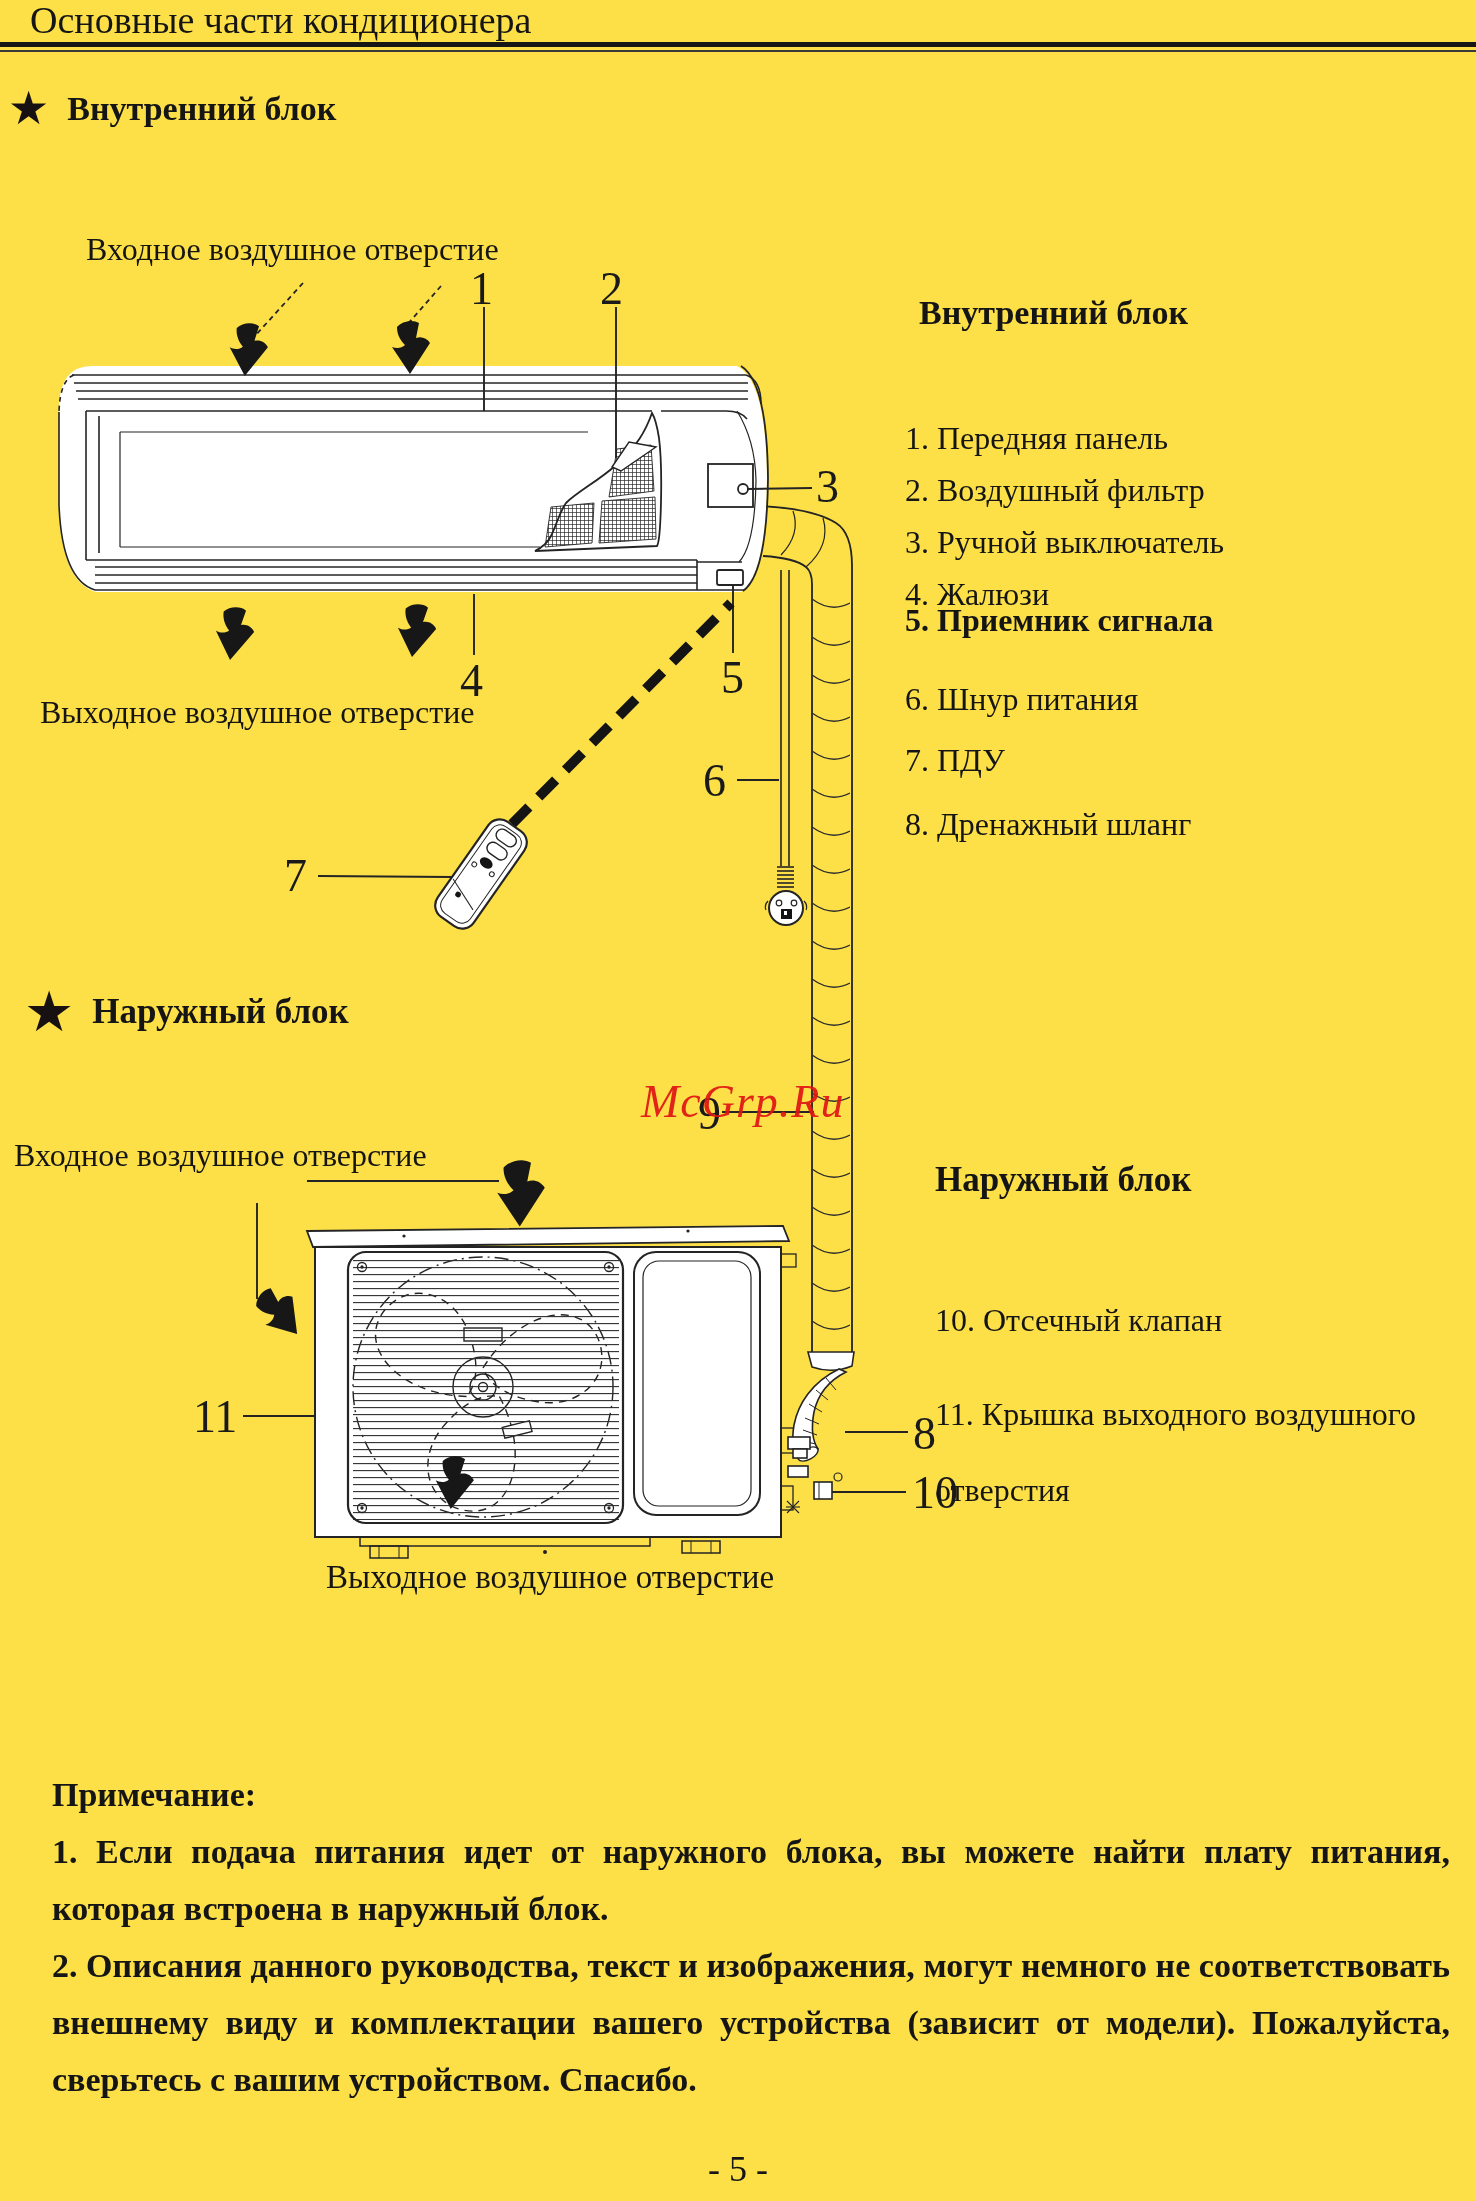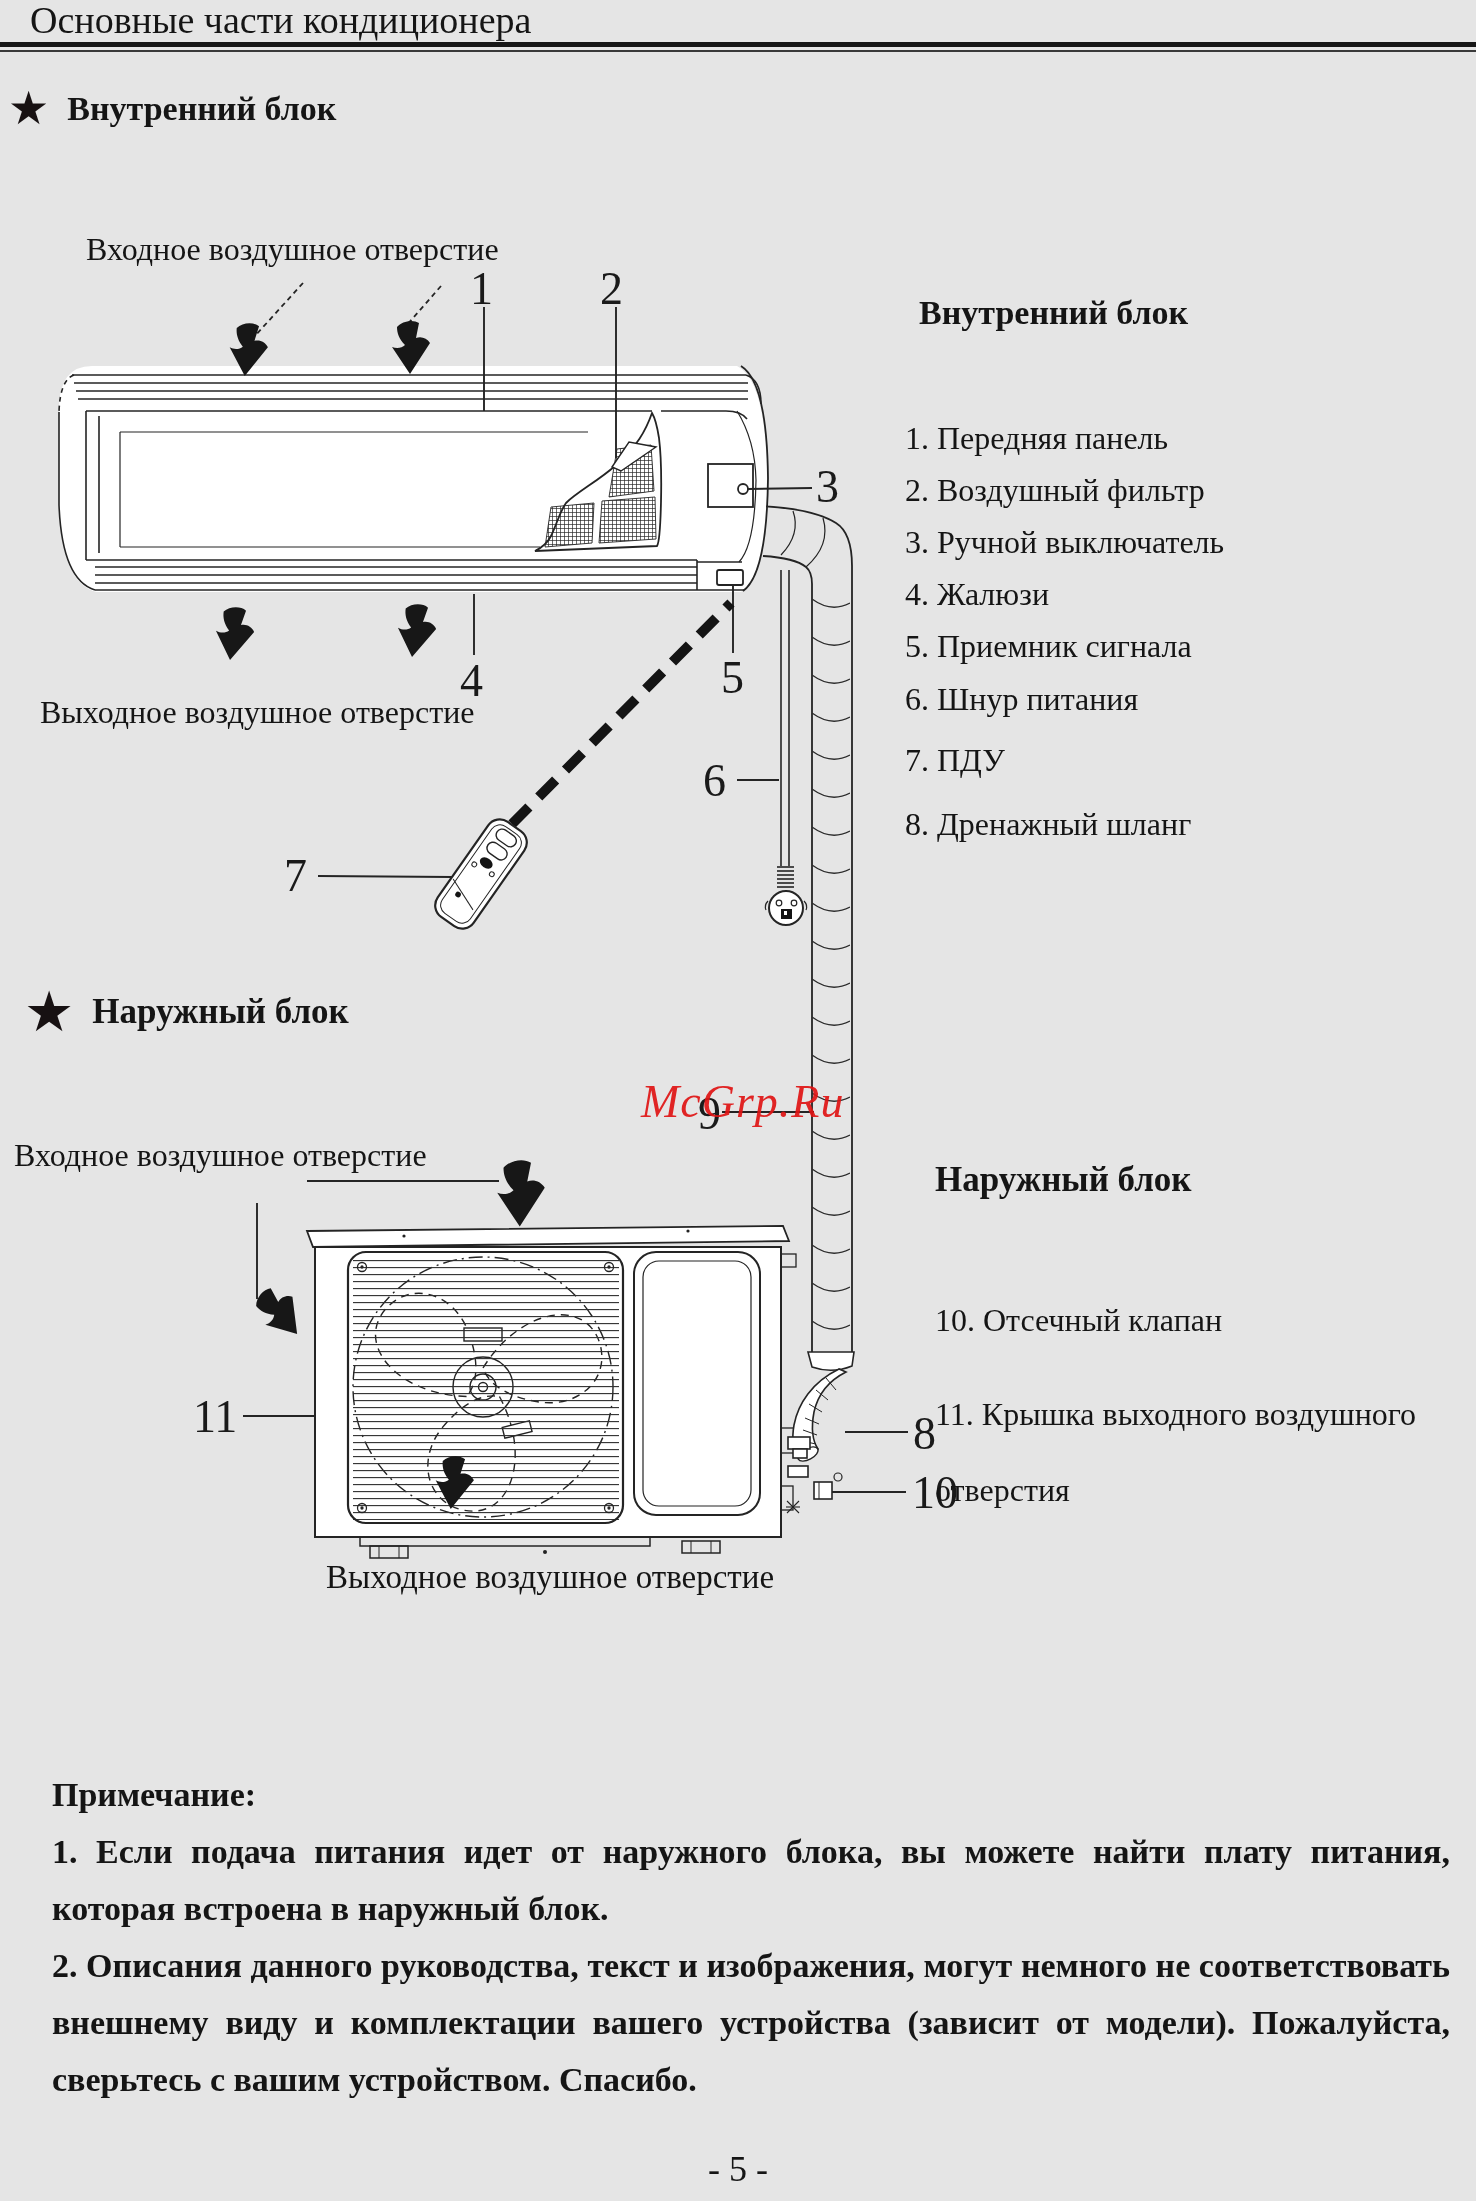--- a/index.html
+++ b/index.html
@@ -1,16 +1,16 @@
 <!DOCTYPE html>
 <html><head>
 <meta charset="utf-8">
 <style>
   html,body{margin:0;padding:0;background:#fff;}
-  .page{position:relative;width:1476px;height:2201px;background:#e5e5e5;overflow:hidden;
+  .page{position:relative;width:1476px;height:2201px;background:#fde047;overflow:hidden;
         font-family:"Liberation Serif","DejaVu Serif",serif;color:#151515;}
   .abs{position:absolute;}
   .title{left:30px;top:-2px;font-size:38px;white-space:nowrap;}
   .rule{left:0;top:42px;width:1476px;height:5px;background:#161616;}
   .rule2{left:0;top:50px;width:1476px;height:2px;background:#3a3a3a;}
   .sec-head{display:flex;align-items:center;gap:18px;white-space:nowrap;}
   .star{font-size:46px;line-height:1;color:#171112;}
   .star.big{font-size:56px;}
   .sec-title{font-weight:bold;font-size:34px;}
   .cap{font-size:32px;white-space:nowrap;}
@@ -248,21 +248,21 @@
   <div class="abs txt num" style="left:698px;top:1091px;">9</div>
   <div class="abs txt num" style="left:913px;top:1411px;">8</div>
   <div class="abs txt num" style="left:912px;top:1470px;">10</div>
   <div class="abs txt num" style="left:193px;top:1394px;">11</div>
 
   <div class="abs txt list-head" style="left:919px;top:294px;">Внутренний блок</div>
   <div class="abs txt li" style="left:905px;top:418px;">1. Передняя панель</div>
   <div class="abs txt li" style="left:905px;top:470px;">2. Воздушный фильтр</div>
   <div class="abs txt li" style="left:905px;top:522px;">3. Ручной выключатель</div>
   <div class="abs txt li" style="left:905px;top:574px;">4. Жалюзи</div>
-  <div class="abs txt li" style="left:905px;top:626px;">5. Приемник сигнала</div>
+  <div class="abs txt li" style="left:905px;top:600px;font-weight:bold;">5. Приемник сигнала</div>
   <div class="abs txt li" style="left:905px;top:679px;">6. Шнур питания</div>
   <div class="abs txt li" style="left:905px;top:740px;">7. ПДУ</div>
   <div class="abs txt li" style="left:905px;top:804px;">8. Дренажный шланг</div>
 
   <div class="abs txt sec-head" style="left:24px;top:984px;">
     <span class="star big">★</span>
     <span class="sec-title" style="font-size:35px;">Наружный блок</span>
   </div>
 
   <div class="abs txt cap" style="left:14px;top:1137px;">Входное воздушное отверстие</div>

